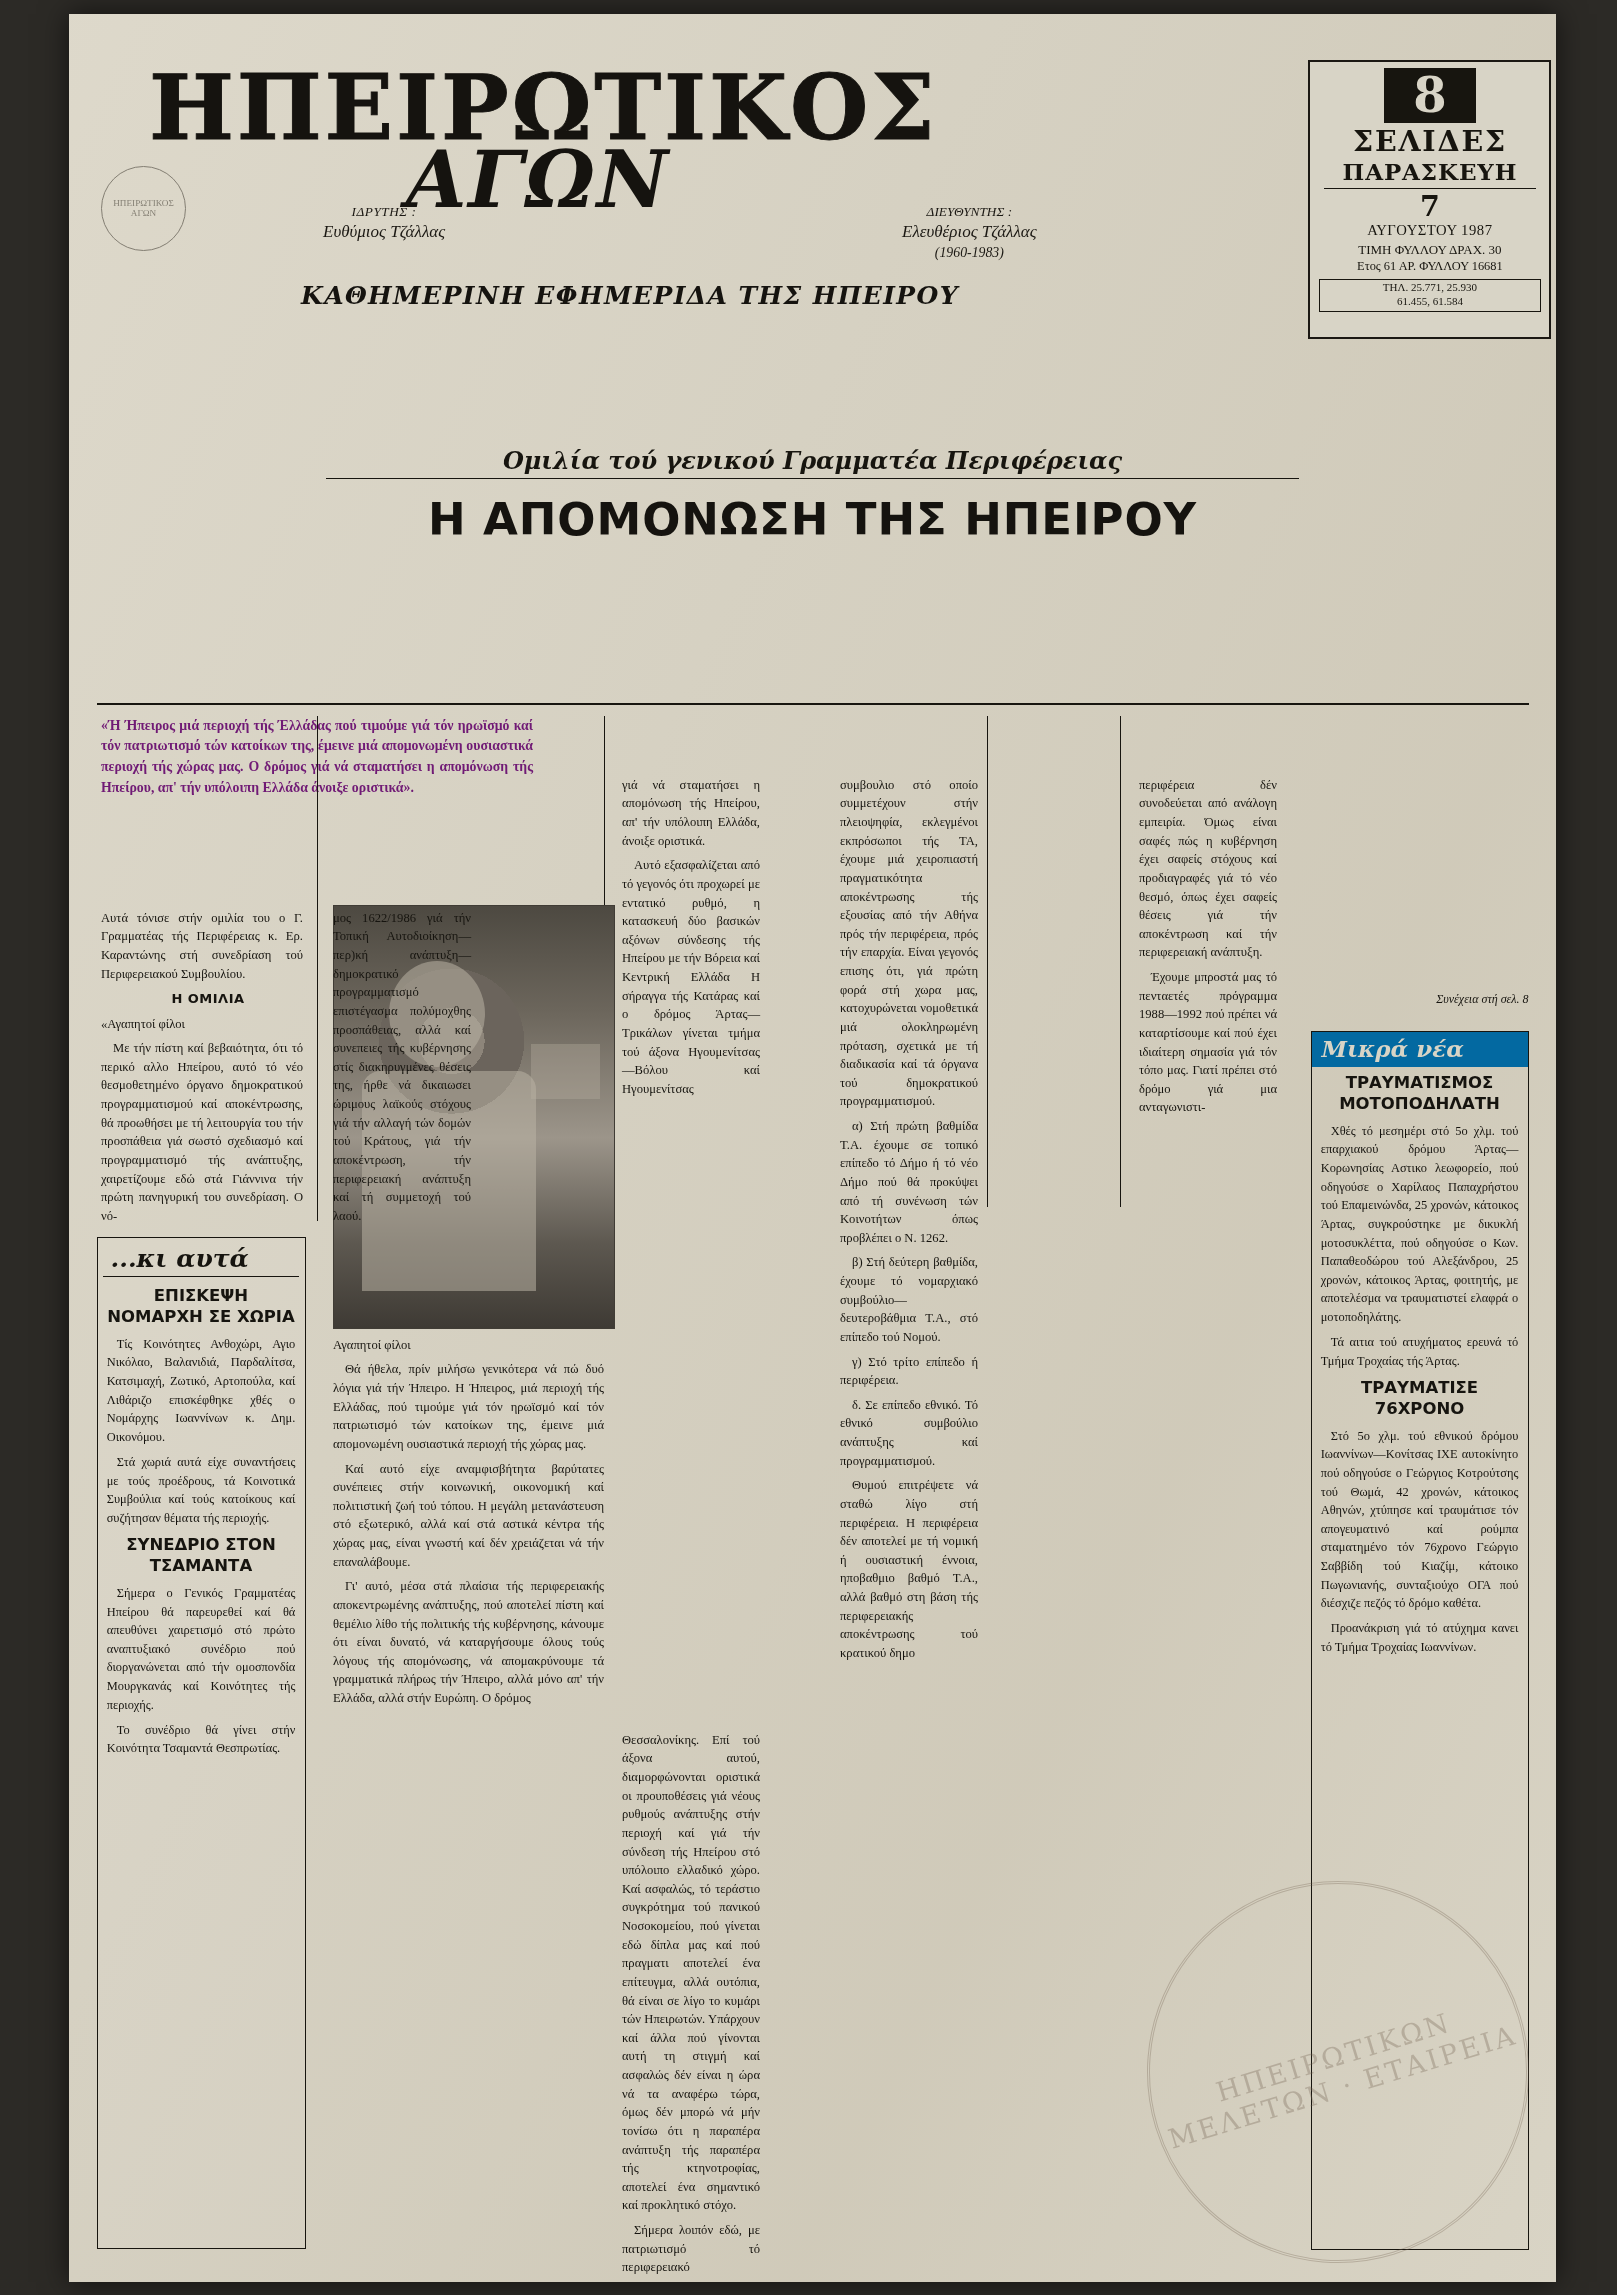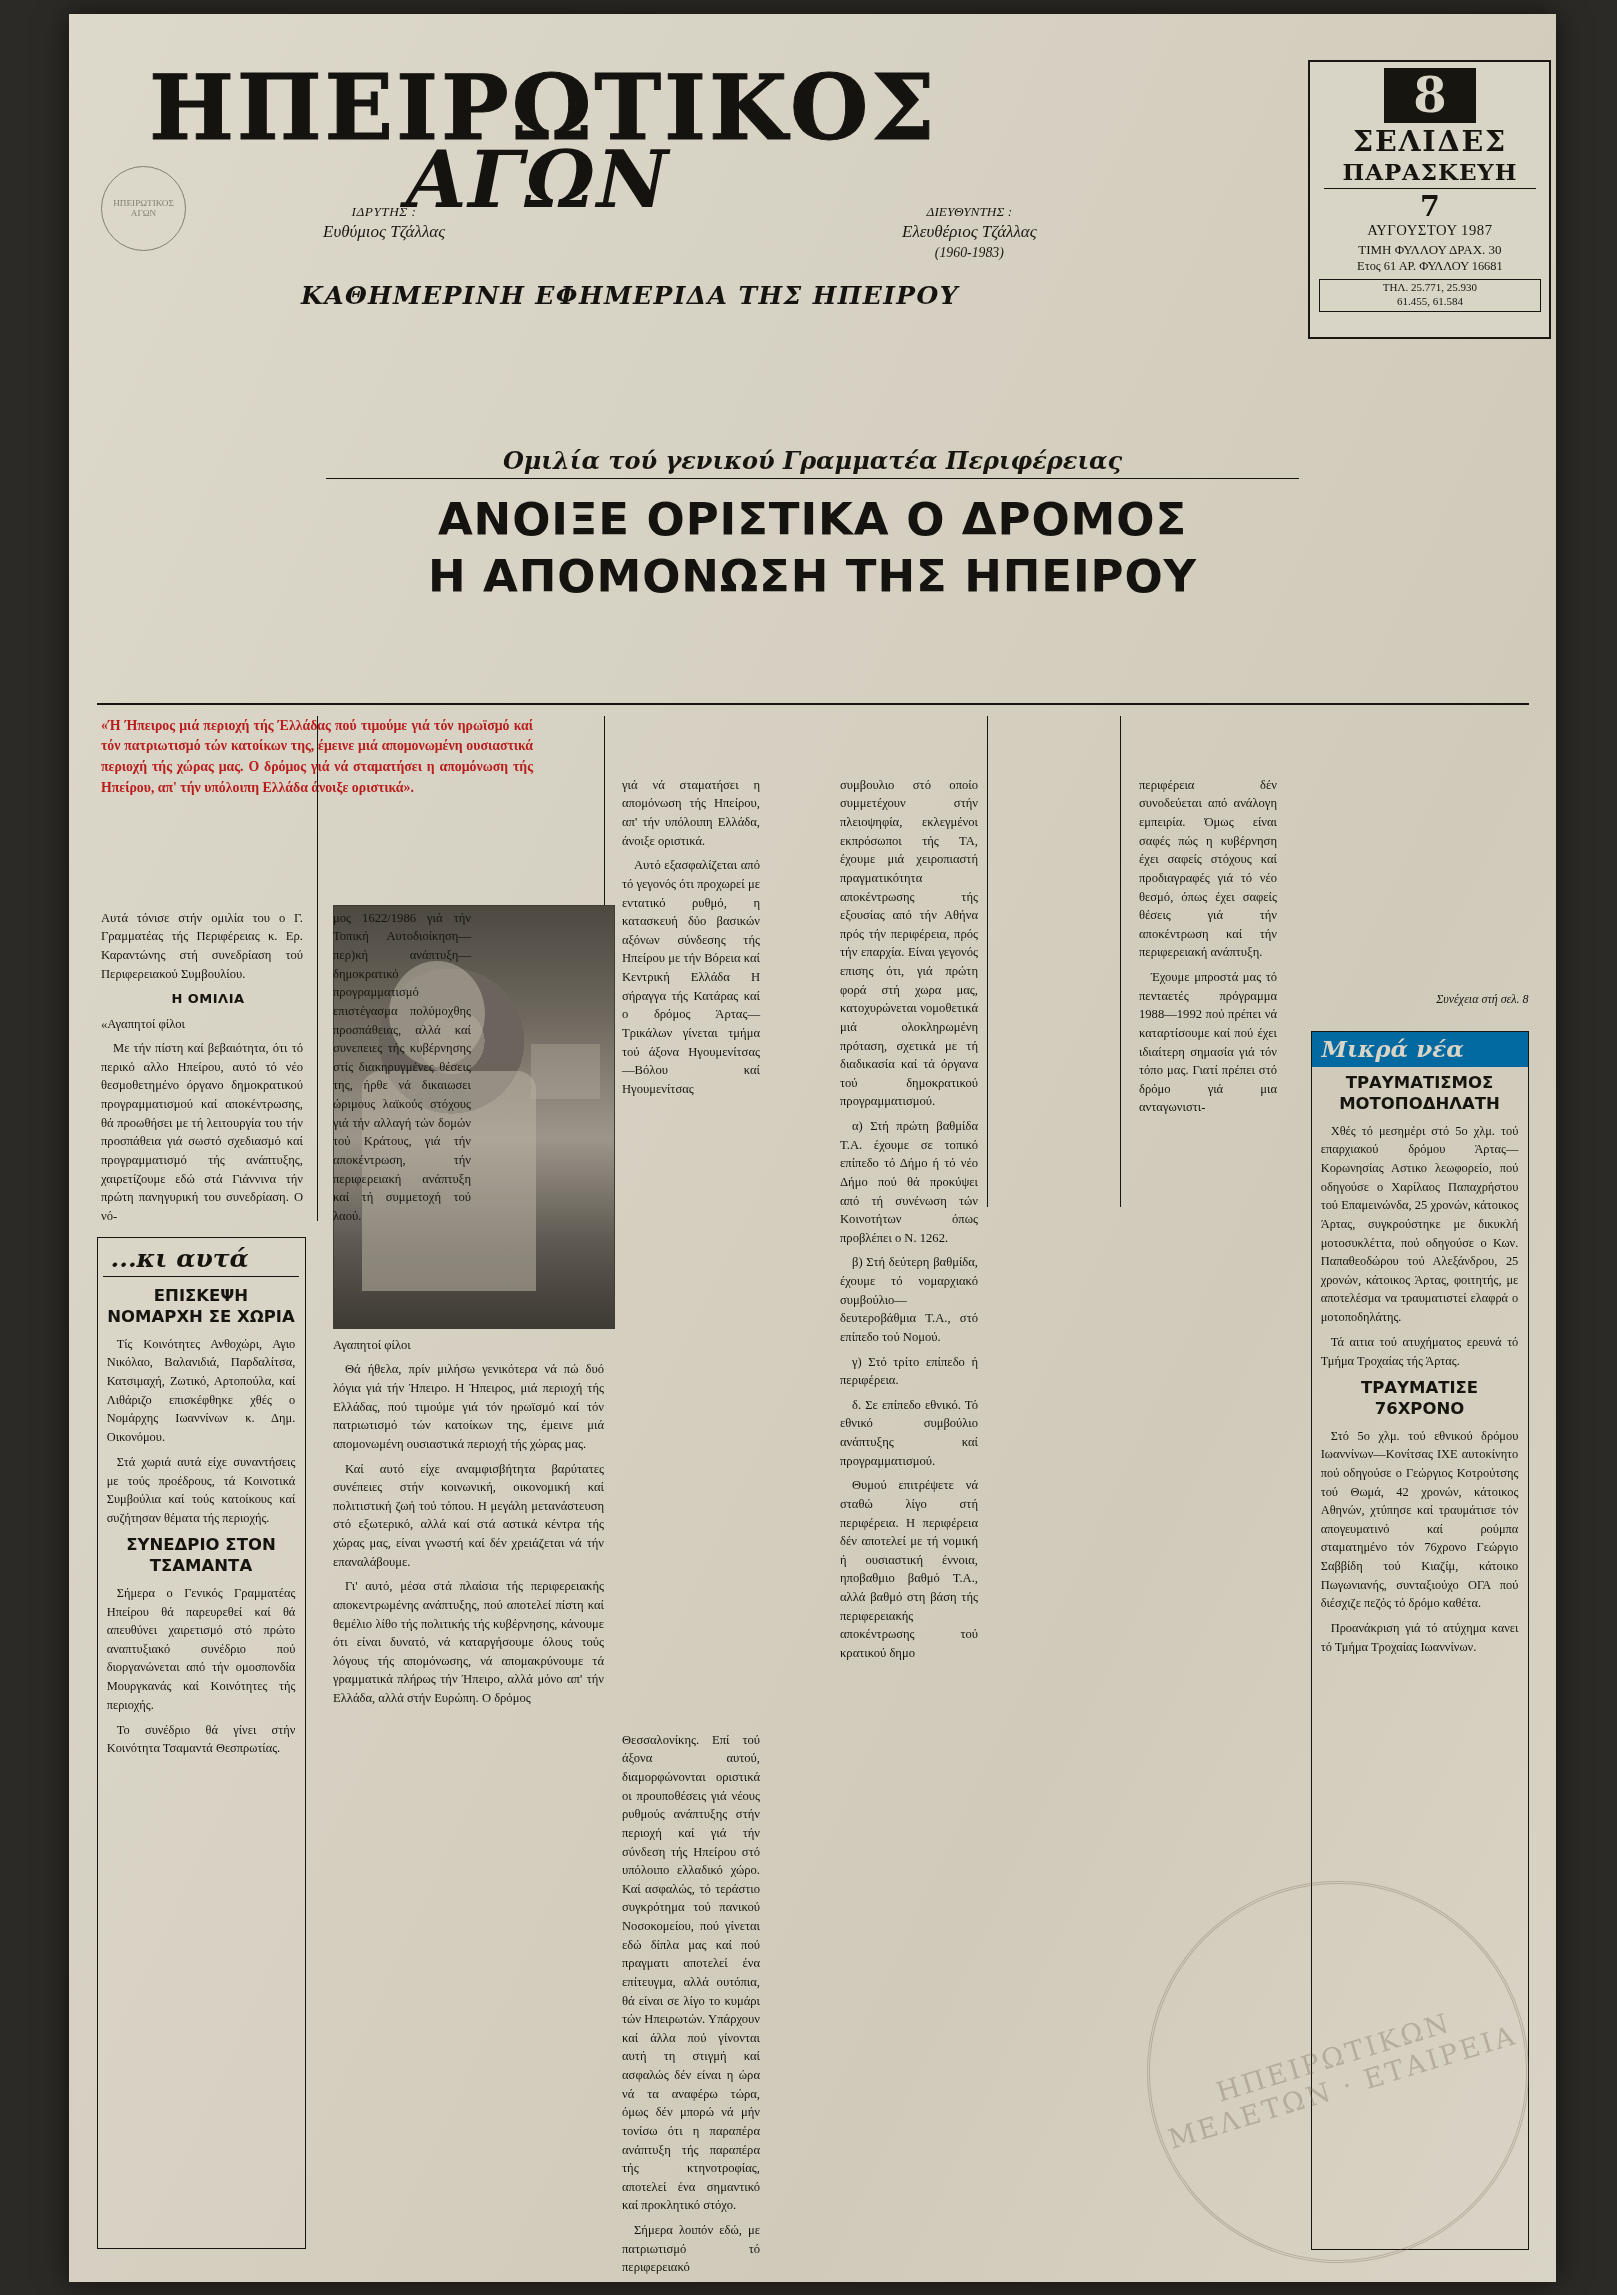--- a/index.html
+++ b/index.html
@@ -94,21 +94,21 @@
   #headline{
     position:absolute;left:27.5px;right:27.5px;top:477px;text-align:center;
     font-family:"DejaVu Sans",sans-serif;font-weight:bold;
     font-size:45px;line-height:1.28;letter-spacing:0.9px;color:#15130f;
   }
   #headline .l2{letter-spacing:6.4px;}
   #rule-main{position:absolute;left:27.5px;right:27.5px;top:689px;height:1.8px;background:#17150f;}
   
   #lead{
     position:absolute;left:32px;top:702px;width:432px;
-    font-size:13.8px;line-height:1.5;color:#b91c1c;text-align:justify;font-weight:bold;
+    font-size:13.8px;line-height:1.5;color:#701a75;text-align:justify;font-weight:bold;
   }
   
   .col{position:absolute;font-size:12.6px;line-height:1.48;color:#16140f;text-align:justify;}
   .col p{margin:0 0 6px 0;text-indent:12px;}
   .col p.noind{text-indent:0;}
   .chead{
     font-family:"DejaVu Sans",sans-serif;font-weight:bold;font-size:13px;
     text-align:center;letter-spacing:0.5px;margin:8.3px 0 5.5px;text-indent:0;
   }
   .vrule{position:absolute;width:0.9px;background:#17150f;}
@@ -208,21 +208,20 @@
       <div id="dbx-tel">
         <div>ΤΗΛ. 25.771,  25.930</div>
         <div>61.455, 61.584</div>
       </div>
     </div>
 
     <div id="kicker">Ομιλία τού γενικού Γραμματέα Περιφέρειας</div>
     <div id="kicker-underline"></div>
 
     <div id="headline">
-      <div>ΑΝΟΙΞΕ ΟΡΙΣΤΙΚΑ Ο ΔΡΟΜΟΣ</div>
       <div>Η ΑΠΟΜΟΝΩΣΗ ΤΗΣ ΗΠΕΙΡΟΥ</div>
     </div>
     <div id="rule-main"></div>
 
     <div id="lead">«Ή Ήπειρος μιά περιοχή τής Έλλάδας πού τιμούμε γιά τόν ηρωϊσμό καί τόν πατριωτισμό τών κατοίκων της, έμεινε μιά απομονωμένη ουσιαστικά περιοχή τής χώρας μας. Ο δρόμος γιά νά σταματήσει η απομόνωση τής Ηπείρου, απ' τήν υπόλοιπη Ελλάδα άνοιξε οριστικά».</div>
 
     <div class="vrule" style="left:248px;top:702px;height:505px;"></div>
     <div class="vrule" style="left:535px;top:702px;height:505px;"></div>
     <div class="vrule" style="left:918px;top:702px;height:491px;"></div>
     <div class="vrule" style="left:1051px;top:702px;height:491px;"></div>

